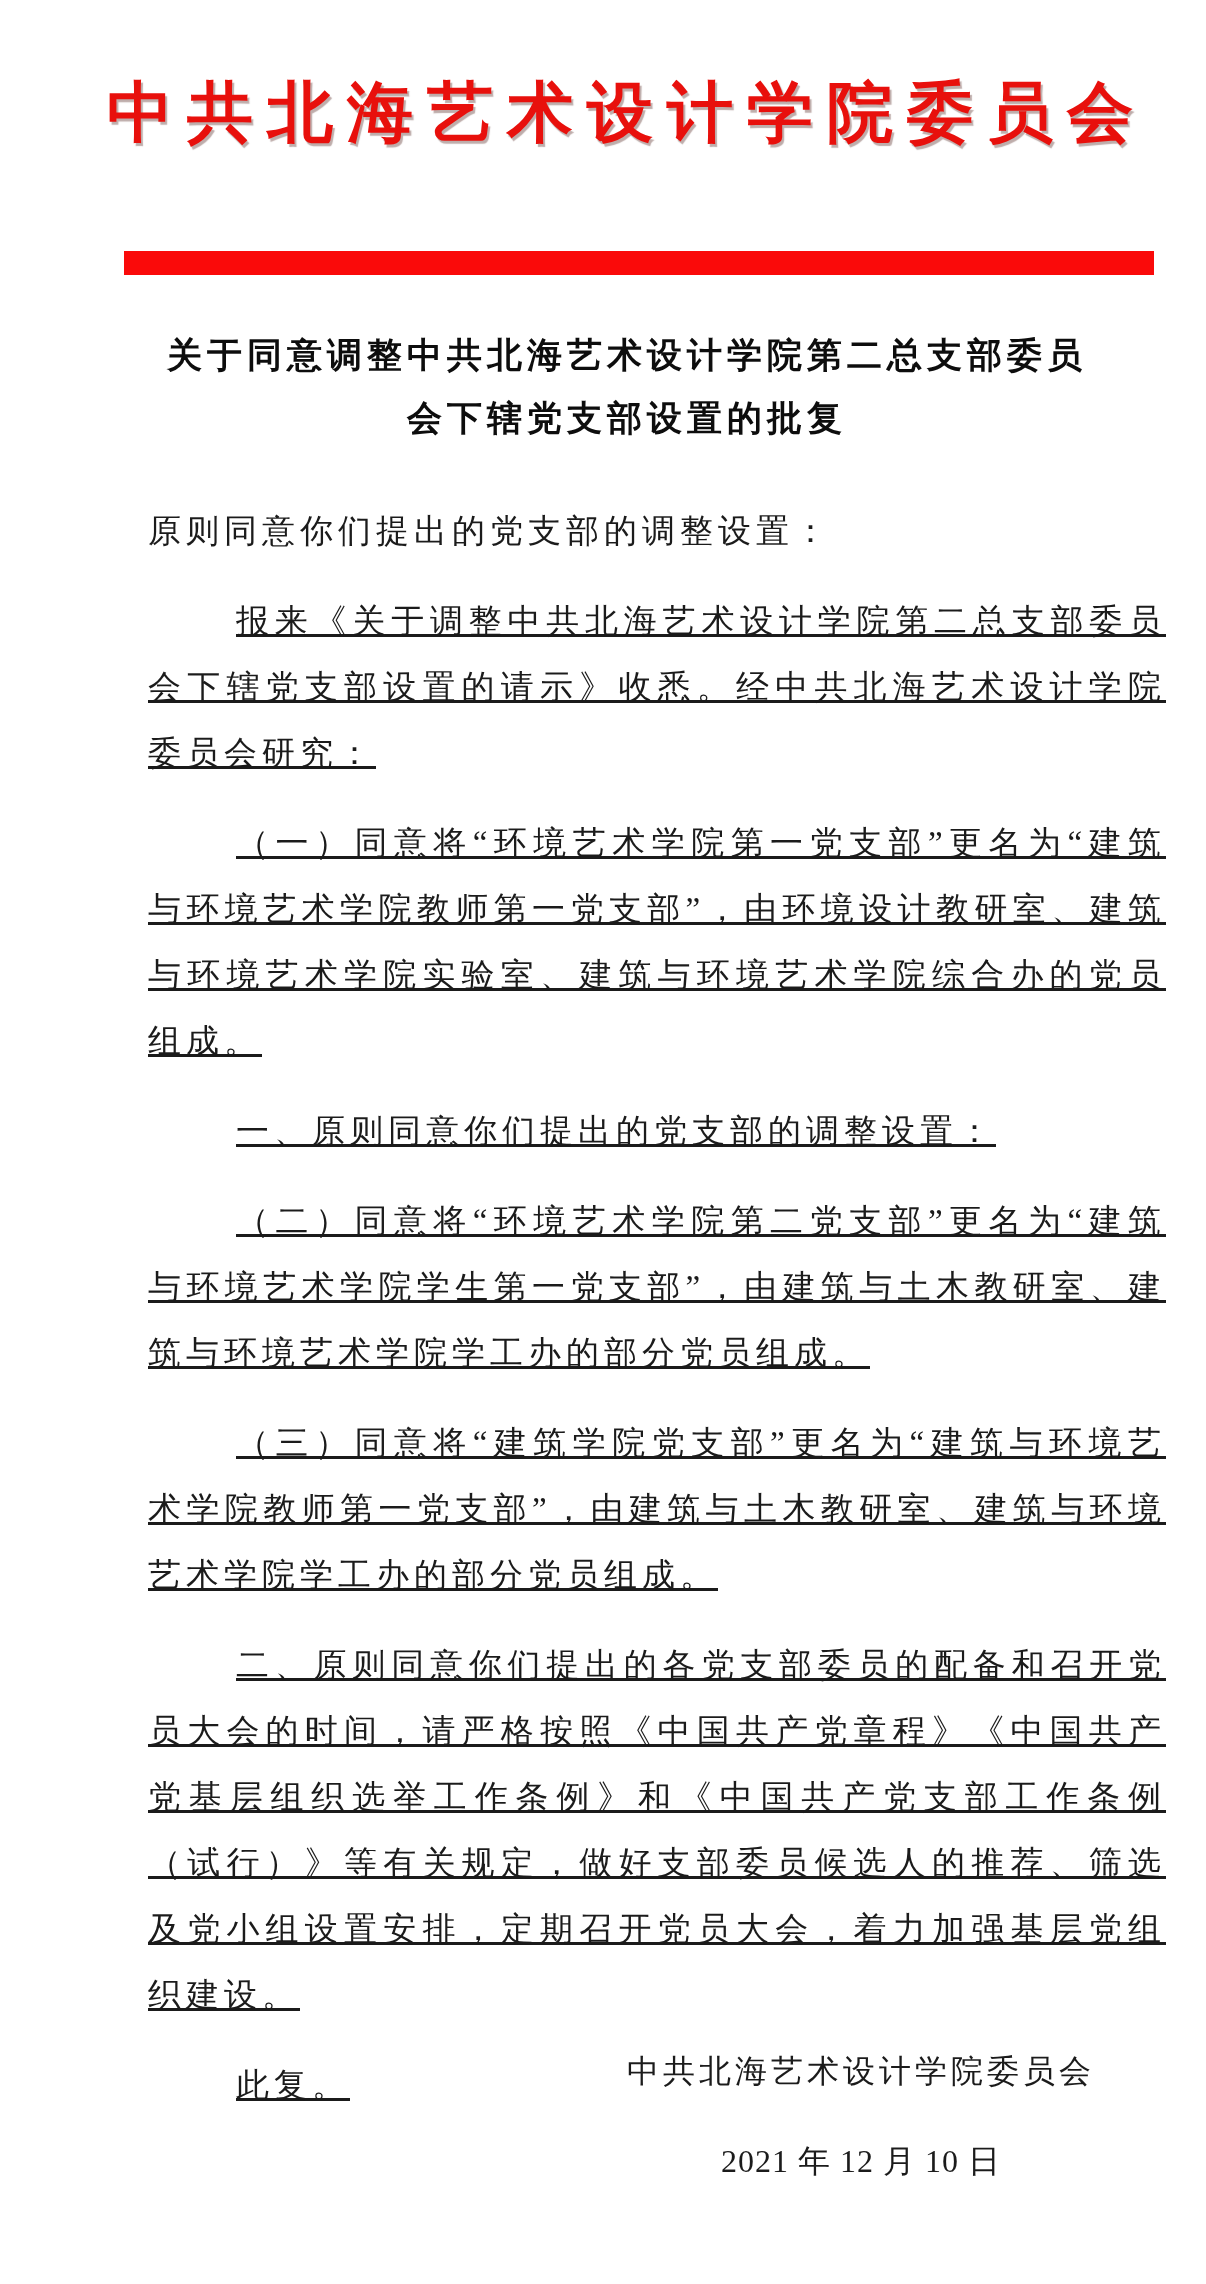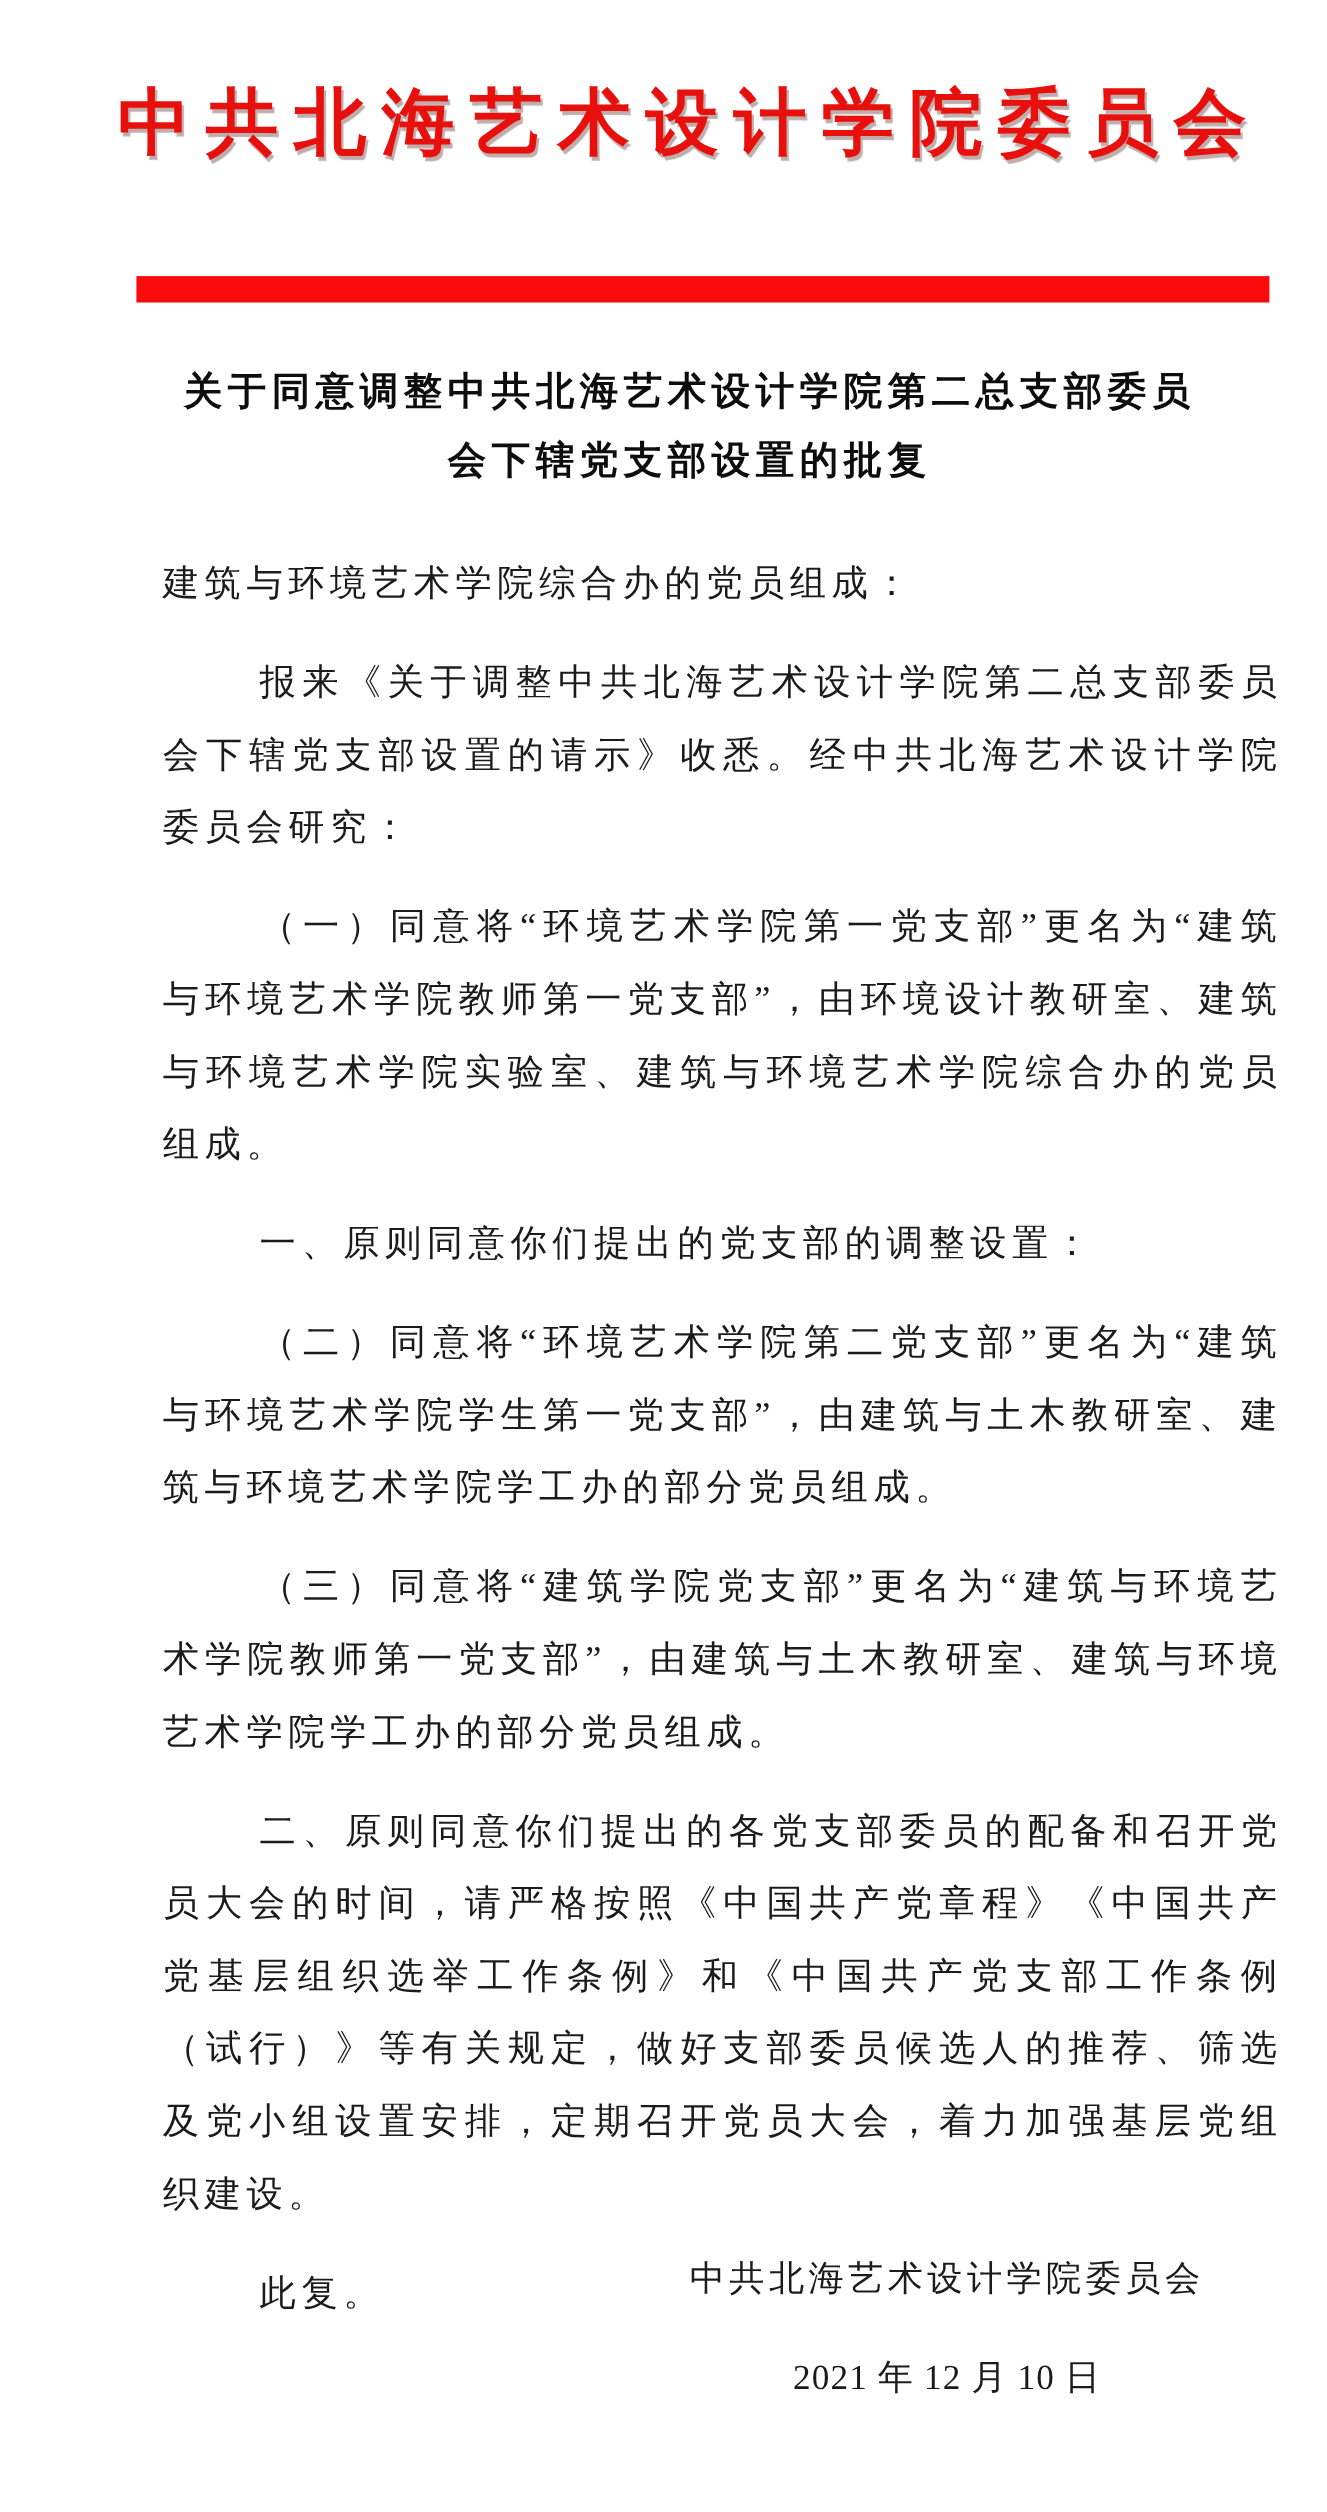--- a/index.html
+++ b/index.html
@@ -75,21 +75,21 @@
     top: 450px;
     left: 100px;
     width: 1066px;
     font-size: 33px;
     line-height: 66px;
     letter-spacing: 5px;
     text-align: justify;
     color: var(--text_black);
   }
   .body-text p { margin: 0; }
-  .body-text p.para { text-indent: 88px; }
+  .body-text p.para { text-indent: 88px; text-decoration: underline; }
   .signature {
     position: absolute;
     top: 1990px;
     right: 111px;
     text-align: center;
     white-space: nowrap;
   }
   .sig-org {
     font-size: 32px;
     line-height: 66px;
@@ -111,21 +111,21 @@
   <div class="org-title">中共北海艺术设计学院委员会</div>
 
 
   <div class="red-rule"></div>
 
   <div class="doc-title-wrap">
     <div class="doc-title">关于同意调整中共北海艺术设计学院第二总支部委员会下辖党支部设置的批复</div>
   </div>
 
   <div class="body-text">
-    <p class="addressee">建筑与环境艺术学院综合办的党员组成：</p>
+    <p class="addressee">原则同意你们提出的党支部的调整设置：</p>
     <p class="para">报来《关于调整中共北海艺术设计学院第二总支部委员会下辖党支部设置的请示》收悉。经中共北海艺术设计学院委员会研究：</p>
     <p class="para">（一）同意将“环境艺术学院第一党支部”更名为“建筑与环境艺术学院教师第一党支部”，由环境设计教研室、建筑与环境艺术学院实验室、建筑与环境艺术学院综合办的党员组成。</p>
     <p class="para">一、原则同意你们提出的党支部的调整设置：</p>
     <p class="para">（二）同意将“环境艺术学院第二党支部”更名为“建筑与环境艺术学院学生第一党支部”，由建筑与土木教研室、建筑与环境艺术学院学工办的部分党员组成。</p>
     <p class="para">（三）同意将“建筑学院党支部”更名为“建筑与环境艺术学院教师第一党支部”，由建筑与土木教研室、建筑与环境艺术学院学工办的部分党员组成。</p>
     <p class="para">二、原则同意你们提出的各党支部委员的配备和召开党员大会的时间，请严格按照《中国共产党章程》《中国共产党基层组织选举工作条例》和《中国共产党支部工作条例（试行）》等有关规定，做好支部委员候选人的推荐、筛选及党小组设置安排，定期召开党员大会，着力加强基层党组织建设。</p>
     <p class="para">此复。</p>
   </div>
 
   <div class="signature">

